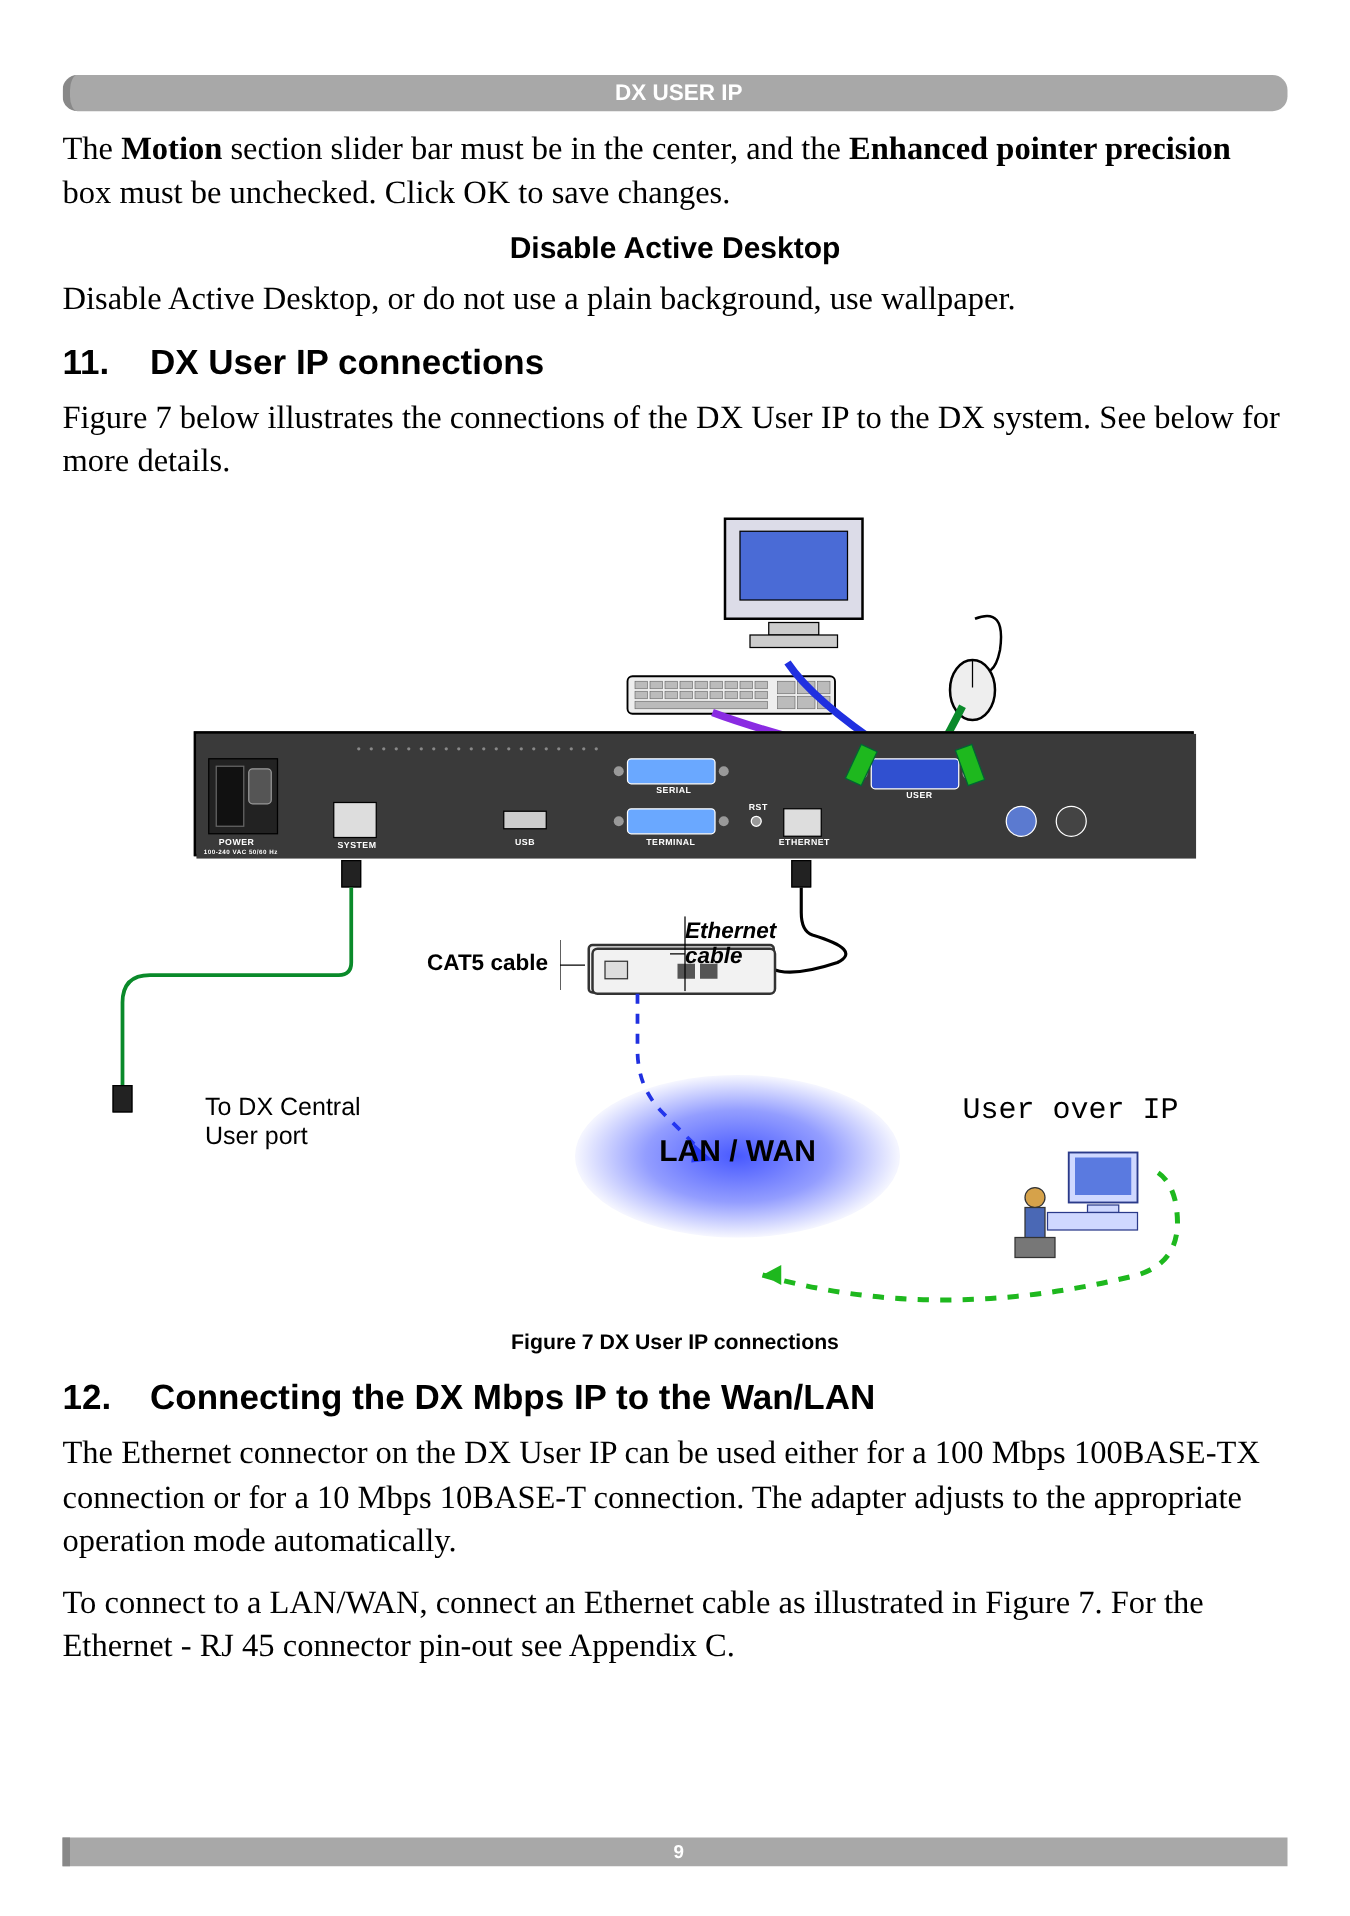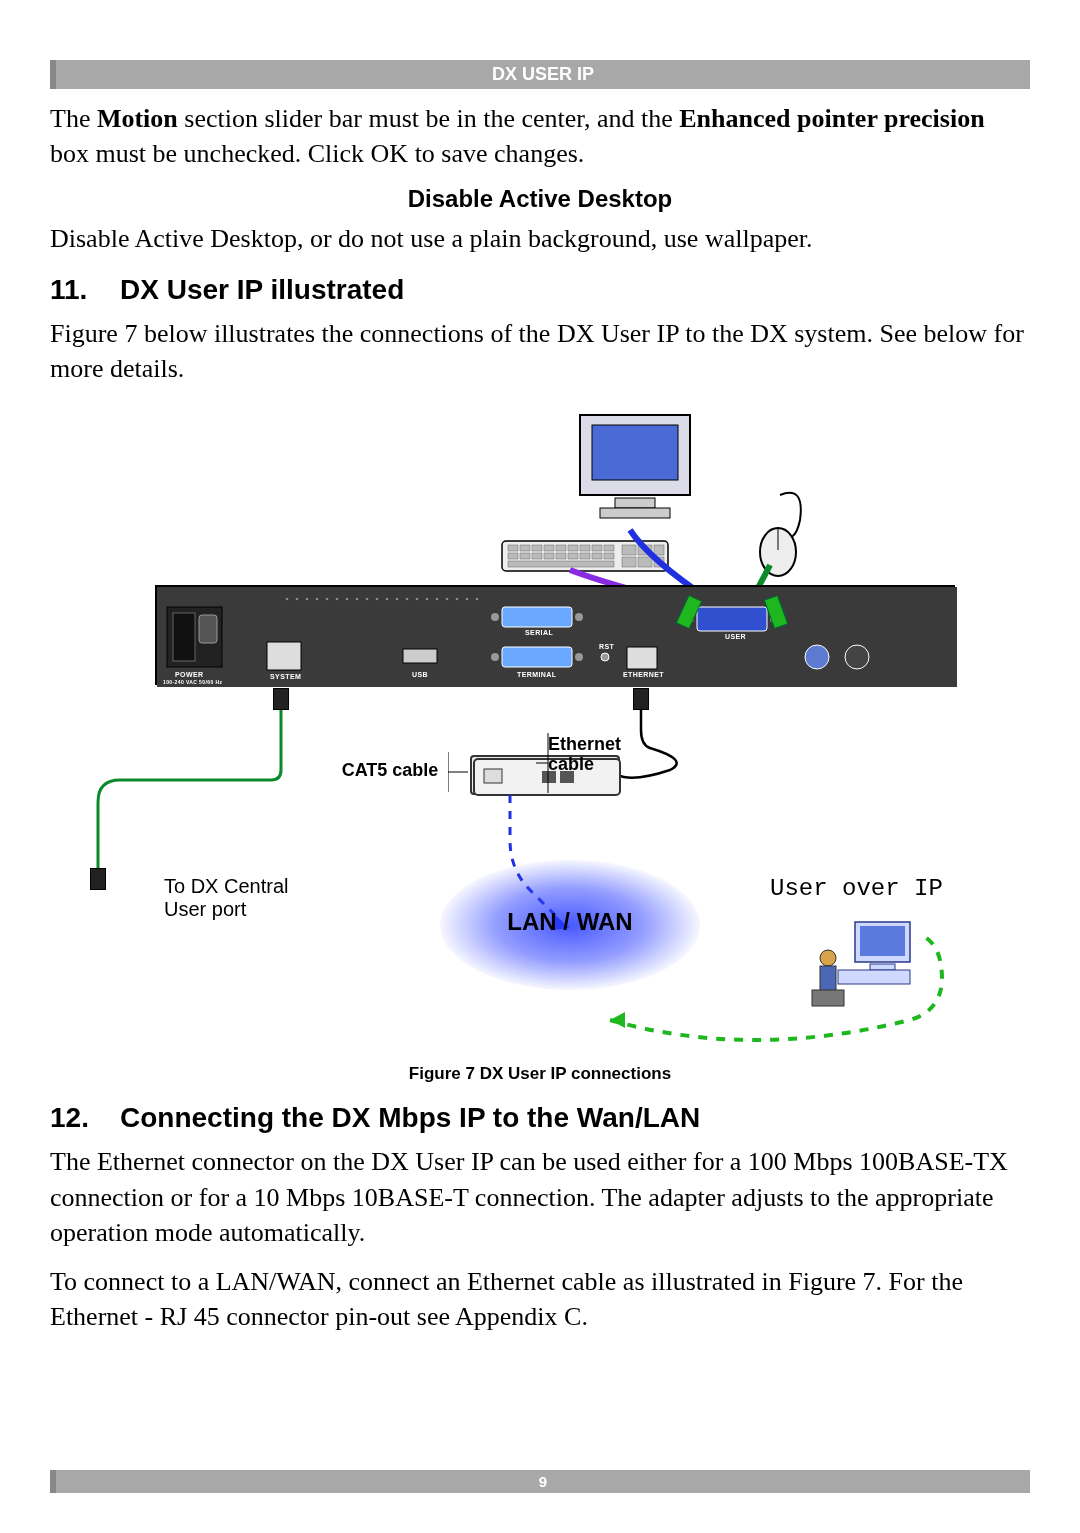--- a/index.html
+++ b/index.html
@@ -15,20 +15,21 @@
     .header-bar {
       background: #a8a8a8;
       color: #fff;
       font-family: Arial, Helvetica, sans-serif;
       font-weight: bold;
       font-size: 18px;
       text-align: center;
       padding: 4px 0;
       margin-bottom: 12px;
       border-left: 6px solid #888;
+      border-radius: 12px;
     }
     .body-text {
       font-size: 26px;
       line-height: 1.35;
       margin-bottom: 14px;
     }
     .body-text .bold { font-weight: bold; }
     .sub-heading {
       font-family: Verdana, Arial, sans-serif;
       font-weight: bold;
@@ -88,25 +89,25 @@
     }
     .router {
       position:absolute; left:420px; top:355px; width:150px; height:40px;
       background:#eee; border:2px solid #333; border-radius:4px;
     }
     .cable-label {
       position:absolute; font-family:Arial; font-weight:bold; font-size:18px;
       text-align:center;
     }
     .cat5-label { left:280px; top:360px; width:120px; }
-    .eth-label { left:498px; top:335px; width:100px; text-align:left; }
+    .eth-label { left:498px; top:335px; width:100px; text-align:left;font-style:italic; }
     .to-dx { position:absolute; left:70px; top:475px; font-family:Arial; font-size:20px;margin-left:44px; }
     .user-over { position:absolute; left:720px; top:475px; font-family:Liberation Mono, monospace; font-size:24px; }
     .lan-wan {
-      position:absolute; left:390px; top:460px; width:260px; height:130px;
+      position:absolute; left:410px; top:460px; width:260px; height:130px;
     }
     .lan-wan-glow {
       position:absolute; inset:0; border-radius:50%;
       background: radial-gradient(ellipse at center, rgba(40,60,255,0.85) 0%, rgba(40,60,255,0.5) 40%, rgba(40,60,255,0.05) 70%, rgba(40,60,255,0) 100%);
     }
     .lan-wan-text {
       position:absolute; left:0; right:0; top:48px; text-align:center;
       font-family:Arial; font-weight:bold; font-size:24px; color:#000;
     }
     .rj45 {
@@ -122,21 +123,21 @@
 <div class="header-bar">DX USER IP</div>
 
 <p class="body-text">
   <span>The </span><span class="bold">Motion</span><span> section slider bar must be in the center, and the </span><span class="bold">Enhanced pointer precision</span><span> box must be unchecked. Click OK to save changes.</span>
 </p>
 
 <div class="sub-heading">Disable Active Desktop</div>
 <p class="body-text">Disable Active Desktop, or do not use a plain background, use wallpaper.</p>
 
 <div class="section-heading">
-  <span class="section-num">11.</span><span>DX User IP illustrated</span>
+  <span class="section-num">11.</span><span>DX User IP connections</span>
 </div>
 <p class="body-text">Figure 7 below illustrates the connections of the DX User IP to the DX system. See below for more details.</p>
 
 <div class="figure-area">
 
   <div class="monitor">
     <svg viewBox="0 0 130 120" width="130" height="120">
       <rect x="10" y="5" width="110" height="80" fill="#dcdce8" stroke="#000" stroke-width="2"></rect>
       <rect x="22" y="15" width="86" height="55" fill="#4a6bd6" stroke="#000"></rect>
       <rect x="45" y="88" width="40" height="10" fill="#ccc" stroke="#000"></rect>

